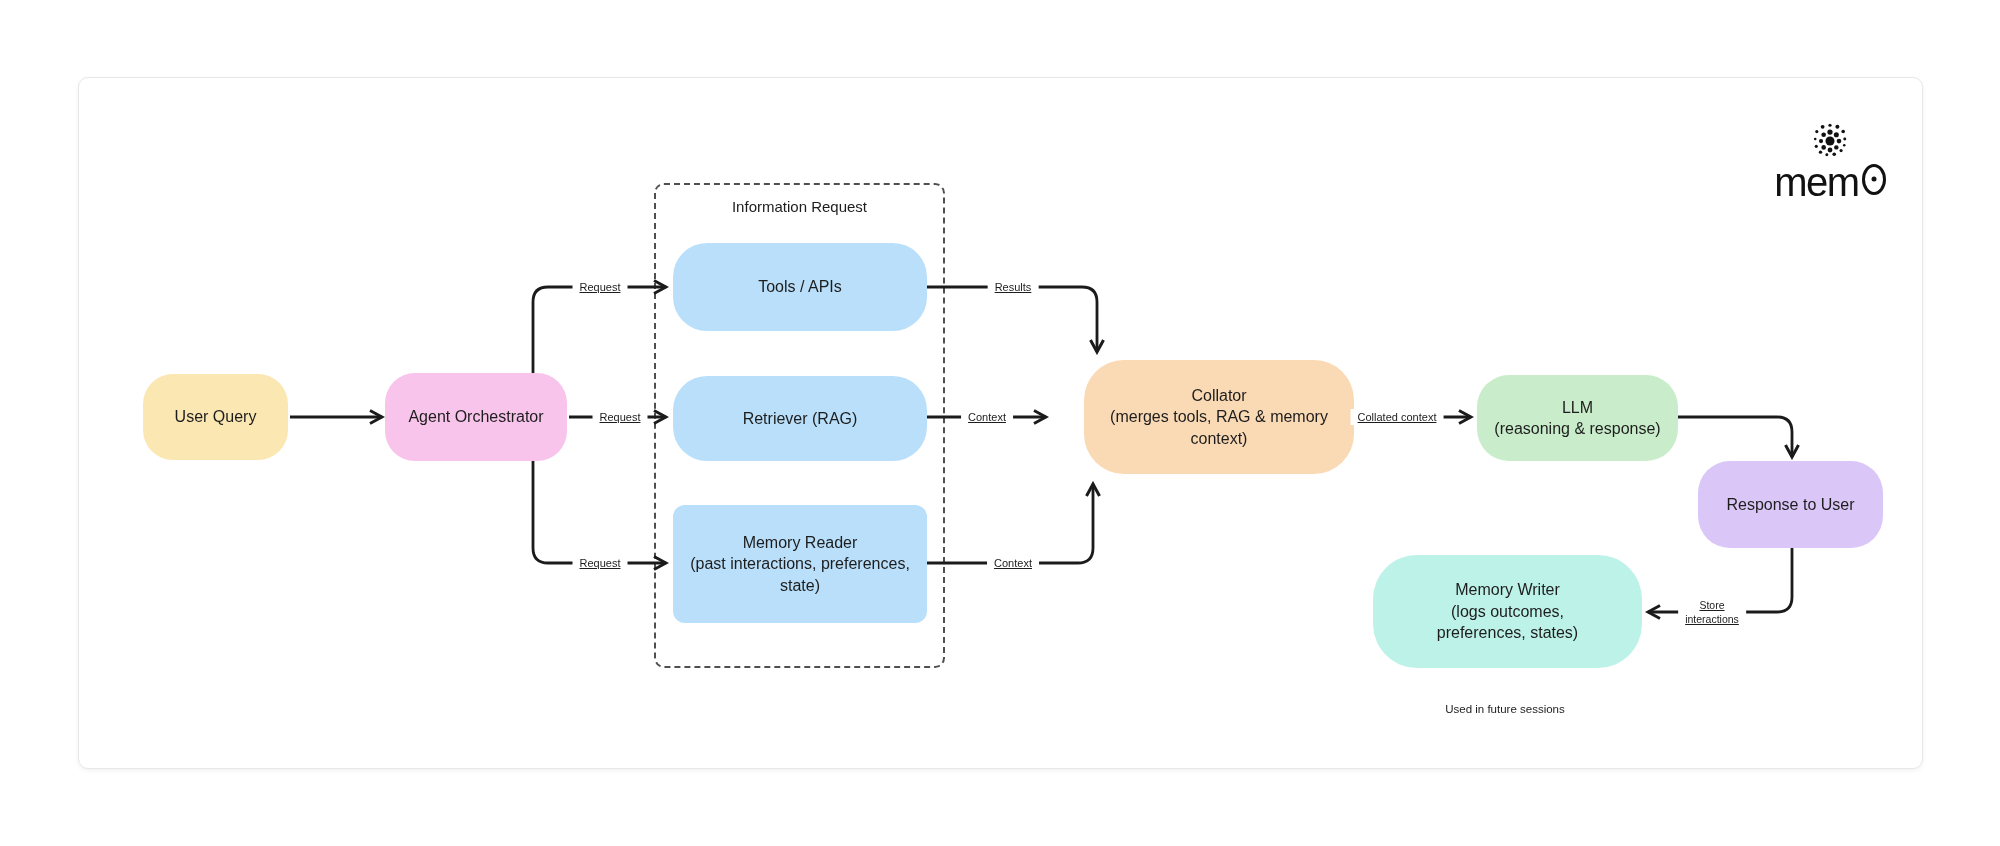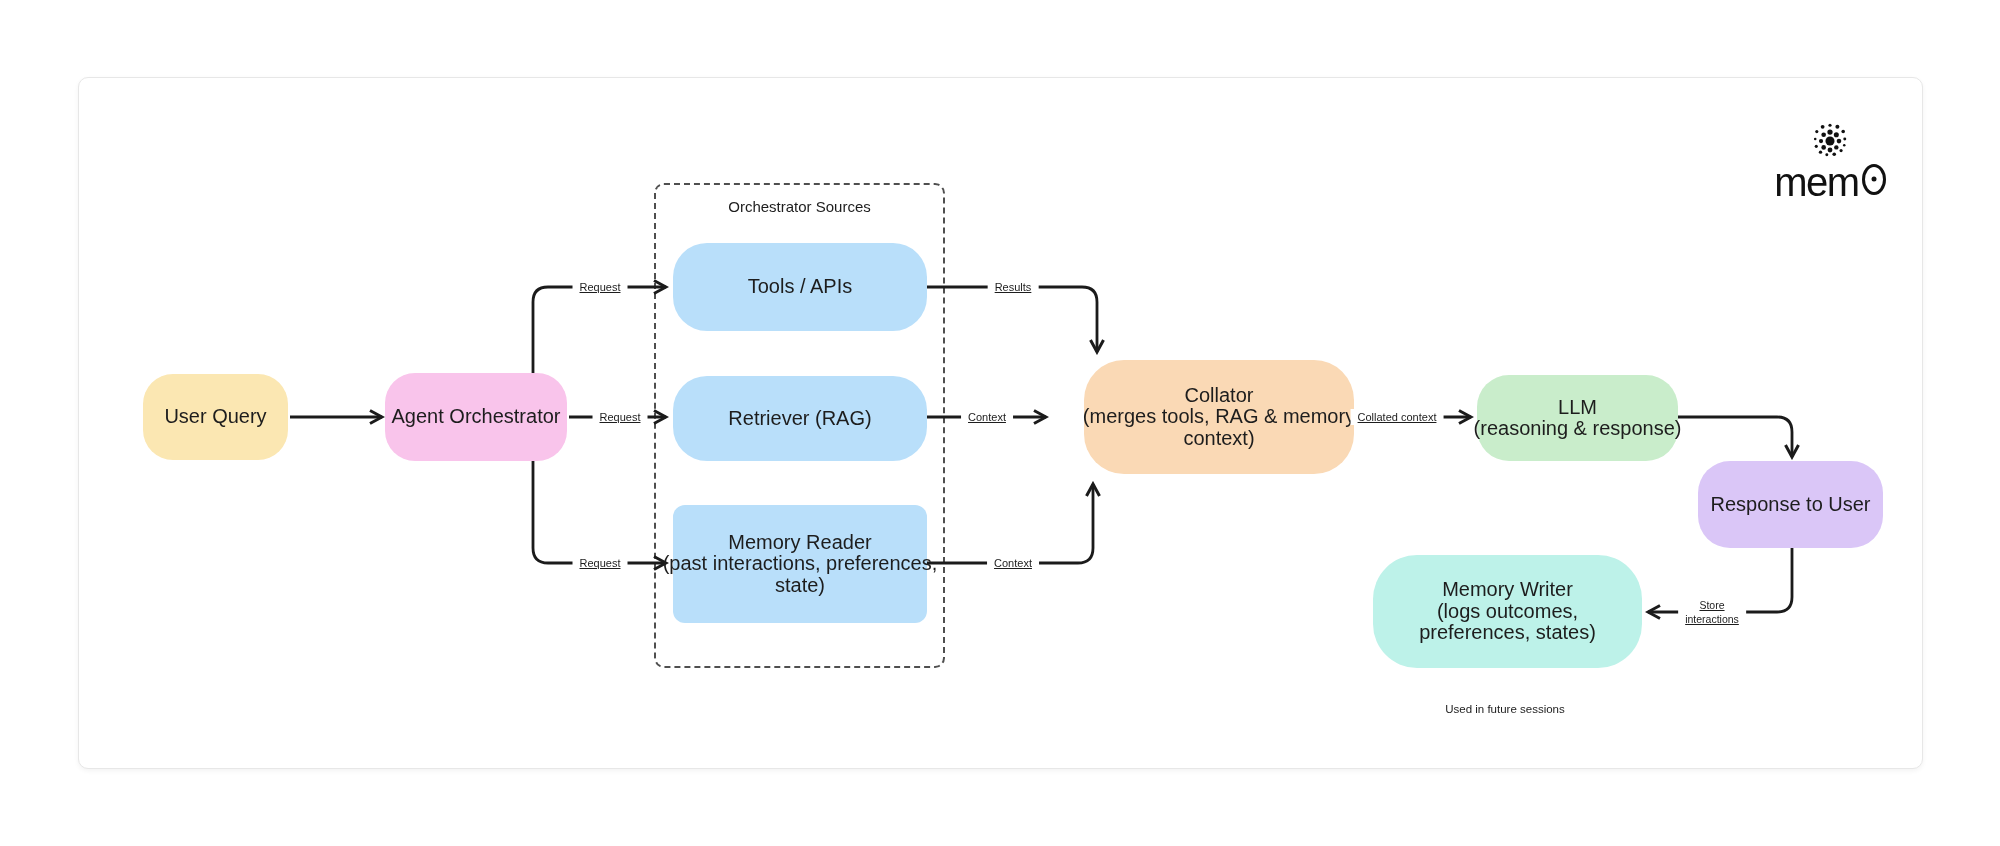--- a/index.html
+++ b/index.html
@@ -16,21 +16,21 @@
     left:78px;top:77px;width:1843px;height:690px;
     background:#ffffff;
     border:1px solid #e7e7e7;
     border-radius:10px;
     box-shadow:0 2px 5px rgba(0,0,0,0.05);
   }
   .node{
     position:absolute;
     display:flex;align-items:center;justify-content:center;
     text-align:center;
-    font-size:20px;line-height:21.5px;
+    font-size:16px;line-height:21.5px;
     white-space:pre;
     color:#1d1d1d;
     z-index:3;
   }
   .info-frame{
     position:absolute;
     left:654px;top:183px;width:291px;height:485px;
     border:2px dashed #4f4f4f;
     border-radius:10px;
     box-sizing:border-box;
@@ -144,21 +144,21 @@
         <circle cx="31.5" cy="23" r="1.2"></circle>
       </g>
     </svg>
     <div class="logo-text">
       <span>mem</span>
       <span class="logo-zero"></span>
     </div>
   </div>
 
   <div class="info-frame">
-    <div class="info-frame-title">Orchestrator Sources</div>
+    <div class="info-frame-title">Information Request</div>
   </div>
 
   <svg class="edges" width="2000" height="846" viewBox="0 0 2000 846">
     <defs>
       <marker id="arrow" viewBox="0 0 18 18" refX="15" refY="9" markerWidth="18" markerHeight="18" markerUnits="userSpaceOnUse" orient="auto">
         <path d="M3,2.5 L15,9 L3,15.5" fill="none" stroke="#1b1b1b" stroke-width="3" stroke-linejoin="miter"></path>
       </marker>
     </defs>
     <path class="edge" marker-end="url(#arrow)" d="M290,417 L382,417"></path>
     <path class="edge" marker-end="url(#arrow)" d="M533,373 L533,302 Q533,287 548,287 L666,287"></path>

